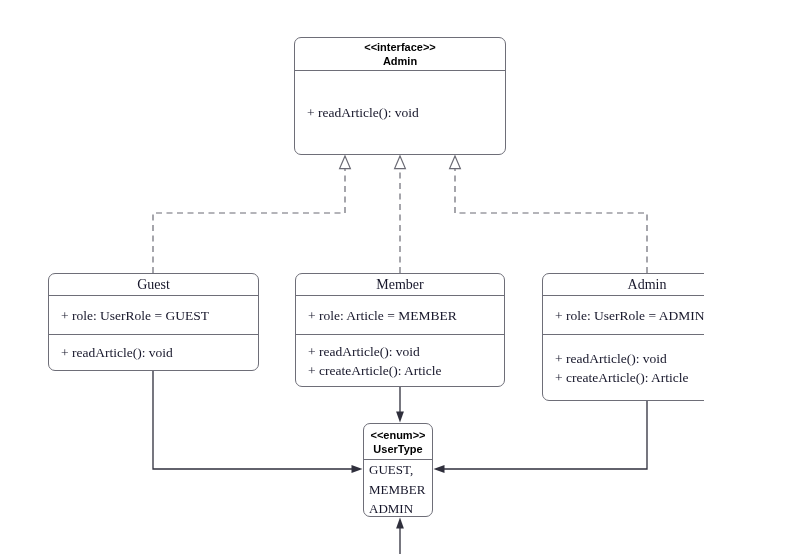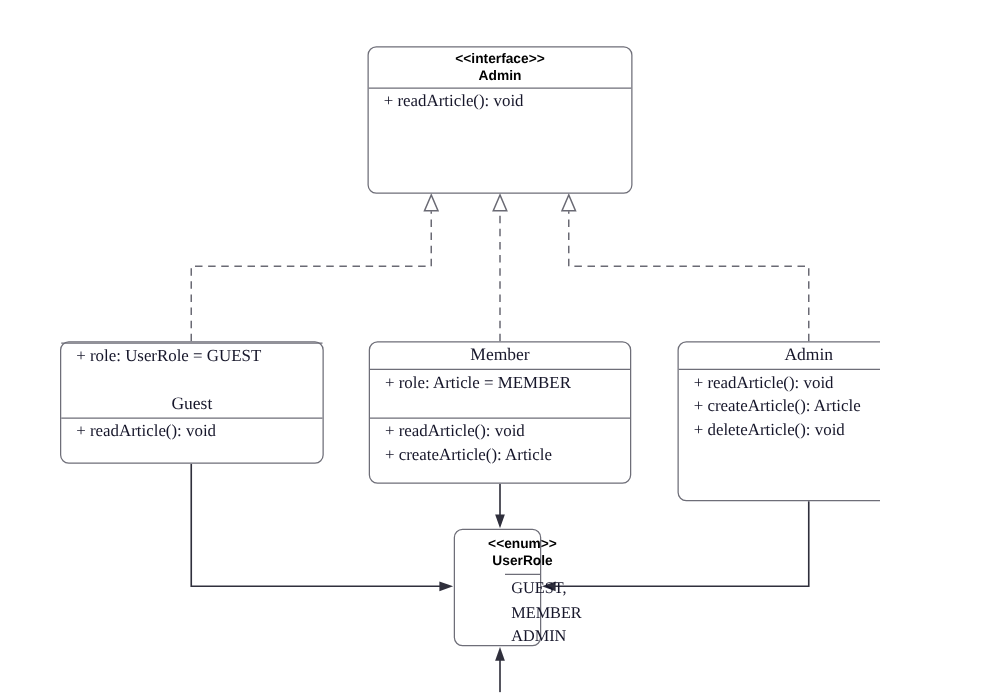--- a/index.html
+++ b/index.html
@@ -45,38 +45,39 @@
     display: flex;
     align-items: center;
     justify-content: center;
     font-size: 14px;
     height: 21px;
     flex: 0 0 21px;
   }
   .members {
     display: flex;
     flex-direction: column;
+    justify-content: center;
     padding-left: 12px;
     padding-right: 4px;
     font-size: 13.5px;
     line-height: 19px;
   }
 
   
   .box-interface { left: 294px; top: 37px;  width: 212px; height: 118px; }
   .box-interface .box-header { flex: 0 0 32px; }
   .box-interface .members { flex: 1; }
 
   .box-guest  { left: 48px;  top: 273px; width: 211px; height: 98px; }
   .box-member { left: 295px; top: 273px; width: 210px; height: 114px; }
   .box-admin  { left: 542px; top: 273px; width: 210px; height: 128px; }
   .attrs   { flex: 0 0 39px; }
   .methods { flex: 1; }
 
-  .box-enum { left: 363px; top: 423px; width: 70px; height: 94px; padding-left: 40px; }
+  .box-enum { left: 363px; top: 423px; width: 70px; height: 94px; }
   .box-enum .box-header { flex: 0 0 35px; }
   .enum-values {
     flex: 1;
     display: flex;
     flex-direction: column;
     justify-content: center;
     padding-left: 5px;
     font-size: 13px;
     line-height: 19.5px;
   }
@@ -109,53 +110,55 @@
     <div class="compartment first box-header">
       <span>&lt;&lt;interface&gt;&gt;</span>
       <span>Admin</span>
     </div>
     <div class="compartment members">
       <span>+ readArticle(): void</span>
     </div>
   </div>
 
   <div class="uml-box box-guest">
+    <div class="compartment first class-title">Guest</div>
     <div class="compartment members attrs">
       <span>+ role: UserRole = GUEST</span>
     </div>
-    <div class="compartment first class-title">Guest</div>
     <div class="compartment members methods">
       <span>+ readArticle(): void</span>
     </div>
   </div>
 
   <div class="uml-box box-member">
     <div class="compartment first class-title">Member</div>
     <div class="compartment members attrs">
       <span>+ role: Article = MEMBER</span>
     </div>
     <div class="compartment members methods">
       <span>+ readArticle(): void</span>
       <span>+ createArticle(): Article</span>
     </div>
   </div>
 
   <div class="uml-box box-admin">
     <div class="compartment first class-title">Admin</div>
+    <div class="compartment members attrs">
+      <span>+ role: UserRole = ADMIN</span>
+    </div>
     <div class="compartment members methods">
       <span>+ readArticle(): void</span>
       <span>+ createArticle(): Article</span>
-      <span>+ deleteArticle(): void</span>
     </div>
   </div>
 
   <div class="uml-box box-enum">
     <div class="compartment first box-header">
       <span>&lt;&lt;enum&gt;&gt;</span>
-      <span>UserRole</span>
+      <span>UserType</span>
     </div>
     <div class="compartment enum-values">
       <span>GUEST,</span>
       <span>MEMBER</span>
       <span>ADMIN</span>
     </div>
   </div>
 
 </div>
 

